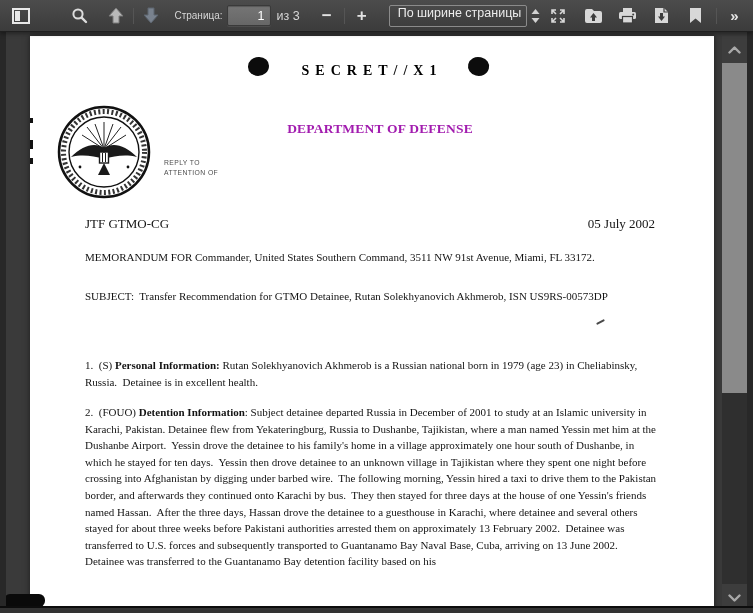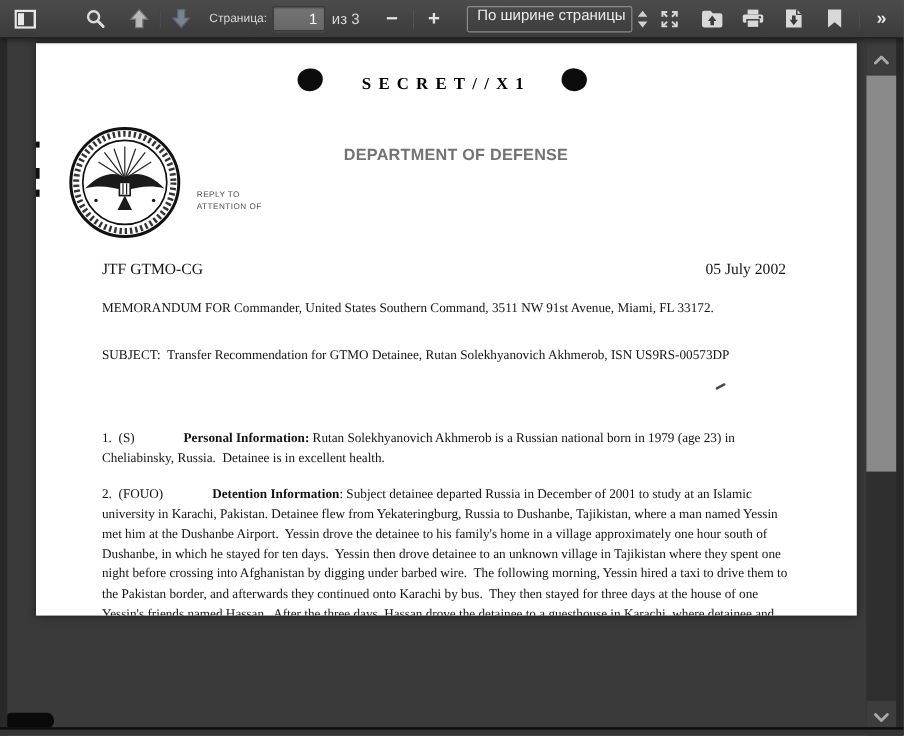--- a/index.html
+++ b/index.html
@@ -39,49 +39,49 @@
 
   
   .scrollbar { position:absolute; top:36px; left:722px; width:25px; height:577px; background:#2f2f2f; z-index:24;}
   .scroll-btn { position:absolute; left:0; width:25px; height:27px; background:#3d3d3d;
     display:flex; align-items:center; justify-content:center; }
   .scroll-btn.up { top:0; }
   .scroll-btn.down { bottom:2px; }
   .scroll-thumb { position:absolute; left:0; top:27px; width:25px; height:330px; background:#8a8a8a; }
 
   
-  .page { position:absolute; top:36px; left:30px; width:684px; height:477px; background:#fff;
+  .page { position:absolute; top:36px; left:30px; width:684px; height:577px; background:#fff;
     overflow:hidden; box-shadow:0 0 6px rgba(0,0,0,.5); z-index:10;
     font-family:"Liberation Serif", serif; color:#141414; }
 
   .classification { position:absolute; top:27px; left:0; width:100%; text-align:center;
     font-weight:bold; font-size:14px; letter-spacing:6px; color:#000; }
   .punch { position:absolute; width:21px; height:19px; background:#0c0c0c; border-radius:50% 46% 52% 48%; }
   .punch.left  { top:21px; left:218px; }
   .punch.right { top:21px; left:438px; transform:rotate(14deg); }
 
   .seal { position:absolute; top:69px; left:27px; }
   .reply-to { position:absolute; top:122px; left:134px; font-family:"Liberation Sans",sans-serif;
     font-size:6.8px; color:#4c4c4c; letter-spacing:.4px; line-height:1.5; }
 
   .letterhead { position:absolute; top:85px; left:200px; width:300px; text-align:center;
-    font-family:Liberation Sans, sans-serif; font-weight:bold; color:#737373; }
+    font-family:Liberation Serif, serif; font-weight:bold; color:#a21caf; }
   .lh1 { font-size:13.5px; letter-spacing:.2px; }
   .lh-sub { font-size:9.5px; line-height:1.17; }
 
   .office-row { position:absolute; top:180px; left:55px; width:570px; font-size:13px;
     display:flex; justify-content:space-between; }
 
   .doc-para { position:absolute; left:55px; width:573px; font-size:11px; line-height:16.6px;
     white-space:pre-wrap; }
   .memo    { top:213px; }
   .subject { top:252px; }
   .para1   { top:321px; }
   .para2   { top:368px; }
-  .bold-inline { font-weight:bold;margin-left:38px; }
+  .bold-inline { font-weight:bold; }
 
   .pen-mark { position:absolute; top:285px; left:566px; width:9px; height:2px; background:#4a4a4a;
     transform:rotate(-28deg); border-radius:1px; }
   .artifact { position:absolute; left:0; width:3px; background:#111; }
   .a1 { top:82px;  height:5px; }
   .a2 { top:104px; height:9px; }
   .a3 { top:122px; height:6px; }
   .blob { position:absolute; left:4px; top:594px; width:41px; height:13px; background:#0a0a0a;
     border-radius:6px; z-index:20; }
 </style>

